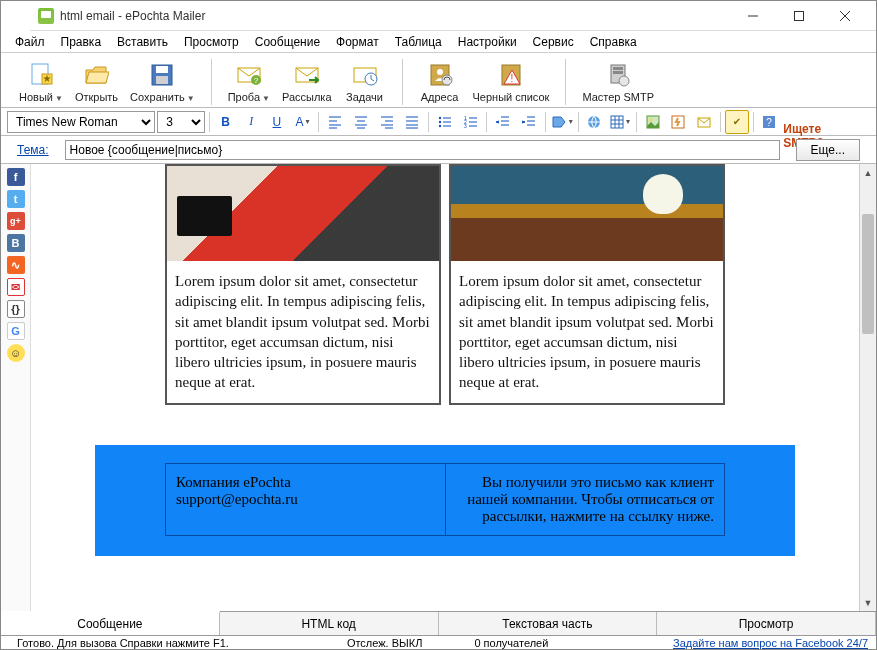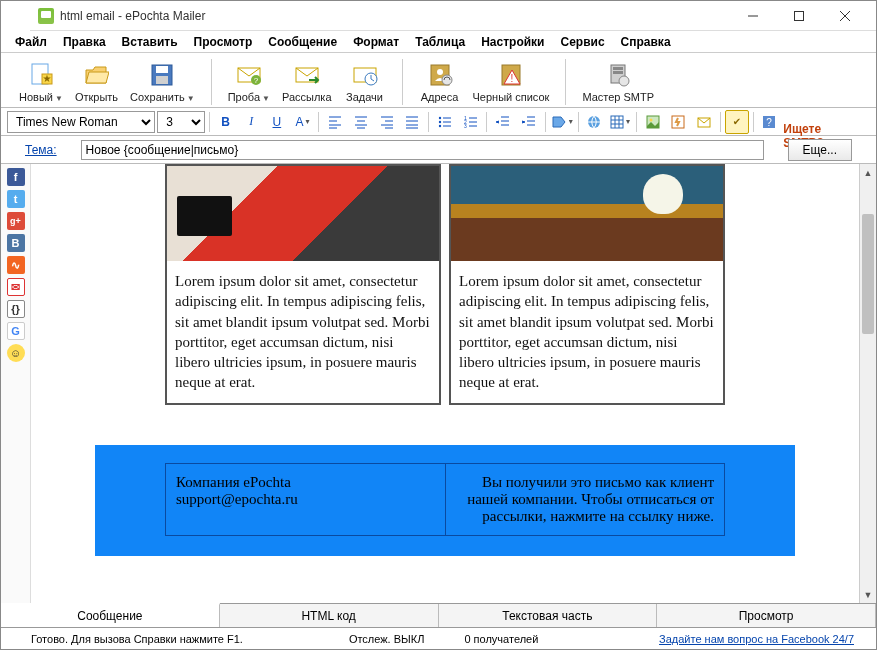--- a/index.html
+++ b/index.html
@@ -7,39 +7,39 @@
 
 .titlebar { height: 30px; display: flex; align-items: center; padding: 0 8px; border-bottom: 1px solid #ddd; margin-left: 29px; }
 .titlebar .ticon { width: 16px; height: 16px; background: linear-gradient(#7bbf3a,#8bc34a); border-radius: 2px; margin-right: 6px; position: relative; }
 .titlebar .ticon::after { content:""; position:absolute; top:3px; left:3px; width:10px; height:7px; background:#fff; border-radius:1px; }
 .titlebar .title { flex: 1; color: #333; }
 .winbtns { display: flex; gap: 0; }
 .winbtn { width: 46px; height: 30px; display:flex; align-items:center; justify-content:center; color:#333; }
 .winbtn svg { width:12px; height:12px; }
 
 .menubar { height: 22px; display: flex; align-items: center; padding: 0 8px; gap: 4px; border-bottom: 1px solid #ccc; }
-.menubar span { padding: 2px 6px; cursor: default; font-weight: bold; }
+.menubar span { padding: 2px 6px; cursor: default; }
 
 .ribbon { display: flex; align-items: flex-start; padding: 6px 8px 2px; border-bottom: 1px solid #bbb; gap: 0; }
 .rgroup { display: flex; align-items: flex-start; padding: 0 4px; }
 .rsep { width: 1px; height: 46px; background: #ccc; margin: 0 6px; align-self: center; }
 .rbtn { display: flex; flex-direction: column; align-items: center; min-width: 54px; padding: 2px 6px; cursor: default; }
 .ricon { width: 28px; height: 28px; display:flex; align-items:center; justify-content:center; }
 .rbtn .lbl { font-size: 11px; margin-top: 2px; color: #222; white-space: nowrap; }
 .rdrop { font-size: 8px; margin-left: 2px; color: #555; }
 
 .fmtbar { height: 28px; display: flex; align-items: center; padding: 2px 6px; border-bottom: 1px solid #bbb; gap: 2px; }
 .fmtsel { height: 22px; border: 1px solid #999; font-size: 12px; padding: 0 4px; background:#fff; }
 .fmtsel.font { width: 150px; }
 .fmtsel.size { width: 48px; }
 .fbtn { width: 24px; height: 24px; display:flex; align-items:center; justify-content:center; border-radius:2px; cursor:default; }
 .fsep { width: 1px; height: 20px; background: #ccc; margin: 0 2px; }
 .smtp-link { color: #c2410c; font-weight: bold; margin-left: auto; margin-right: 6px; font-size: 12px; margin-top: 28px; }
 
-.subjrow { height: 28px; display:flex; align-items:center; padding: 2px 24px; gap: 24px; border-bottom: 1px solid #bbb; }
+.subjrow { height: 28px; display:flex; align-items:center; padding: 2px 16px; gap: 16px; border-bottom: 1px solid #bbb; }
 .subjlbl { color: #0645ad; text-decoration: underline; font-size: 12px; }
 .subjinput { flex:1; height: 20px; border: 1px solid #999; padding: 0 4px; font-size: 12px; }
 .morebtn { height: 22px; padding: 0 14px; border: 1px solid #999; background: linear-gradient(#fff,#e9e9e9); font-size:12px; }
 
 .worksurf { flex:1; display:flex; overflow:hidden; }
 .sidebar { width: 30px; display:flex; flex-direction:column; align-items:center; gap:4px; padding-top:4px; border-right:1px solid #ddd; background:#fafafa; }
 .sbico { width:18px; height:18px; border-radius:2px; display:flex; align-items:center; justify-content:center; font-size:11px; color:#fff; font-weight:bold; }
 
 .canvas-wrap { flex:1; position:relative; overflow:hidden; background:#fff; display:flex; }
 .canvas { flex:1; overflow:auto; padding: 0 0 10px 0; }
@@ -58,21 +58,21 @@
 .card .txt { padding: 10px 8px; font-family: "Times New Roman", serif; font-size: 15px; line-height: 1.35; color:#111; }
 .footer-blue { background:#1185f7; margin-top: 40px; padding: 18px 70px 20px; }
 .footer-tbl { width:100%; border:1px solid #0a4aa0; display:flex; }
 .footer-tbl .cell { flex:1; padding: 10px 10px; font-family:"Times New Roman",serif; font-size:15px; color:#000; border-right:1px solid #0a4aa0; }
 .footer-tbl .cell:last-child { border-right:none; text-align:right; }
 
 .tabs-bot { height: 24px; display:flex; border-top:1px solid #999; background:#f4f4f4; }
 .tab { flex:1; display:flex; align-items:center; justify-content:center; border-right:1px solid #bbb; font-size:12px; background:#f4f4f4; cursor:default; }
 .tab.active { background:#fff; border-top:2px solid #fff; margin-top:-1px; }
 
-.status { height: 22px; display:flex; align-items:center; border-top:1px solid #999; font-size:11px; padding: 0 22px; gap:24px; }
+.status { height: 14px; display:flex; align-items:center; border-top:1px solid #999; font-size:11px; padding: 0 8px; gap:36px; }
 .status .seg { padding: 0 8px; }
 .status .link { color:#0645ad; text-decoration:underline; margin-left:auto; }
 </style>
 </head>
 <body>
 
 <div class="titlebar">
   <div class="ticon"></div>
   <div class="title">html email - ePochta Mailer</div>
   <div class="winbtns">

